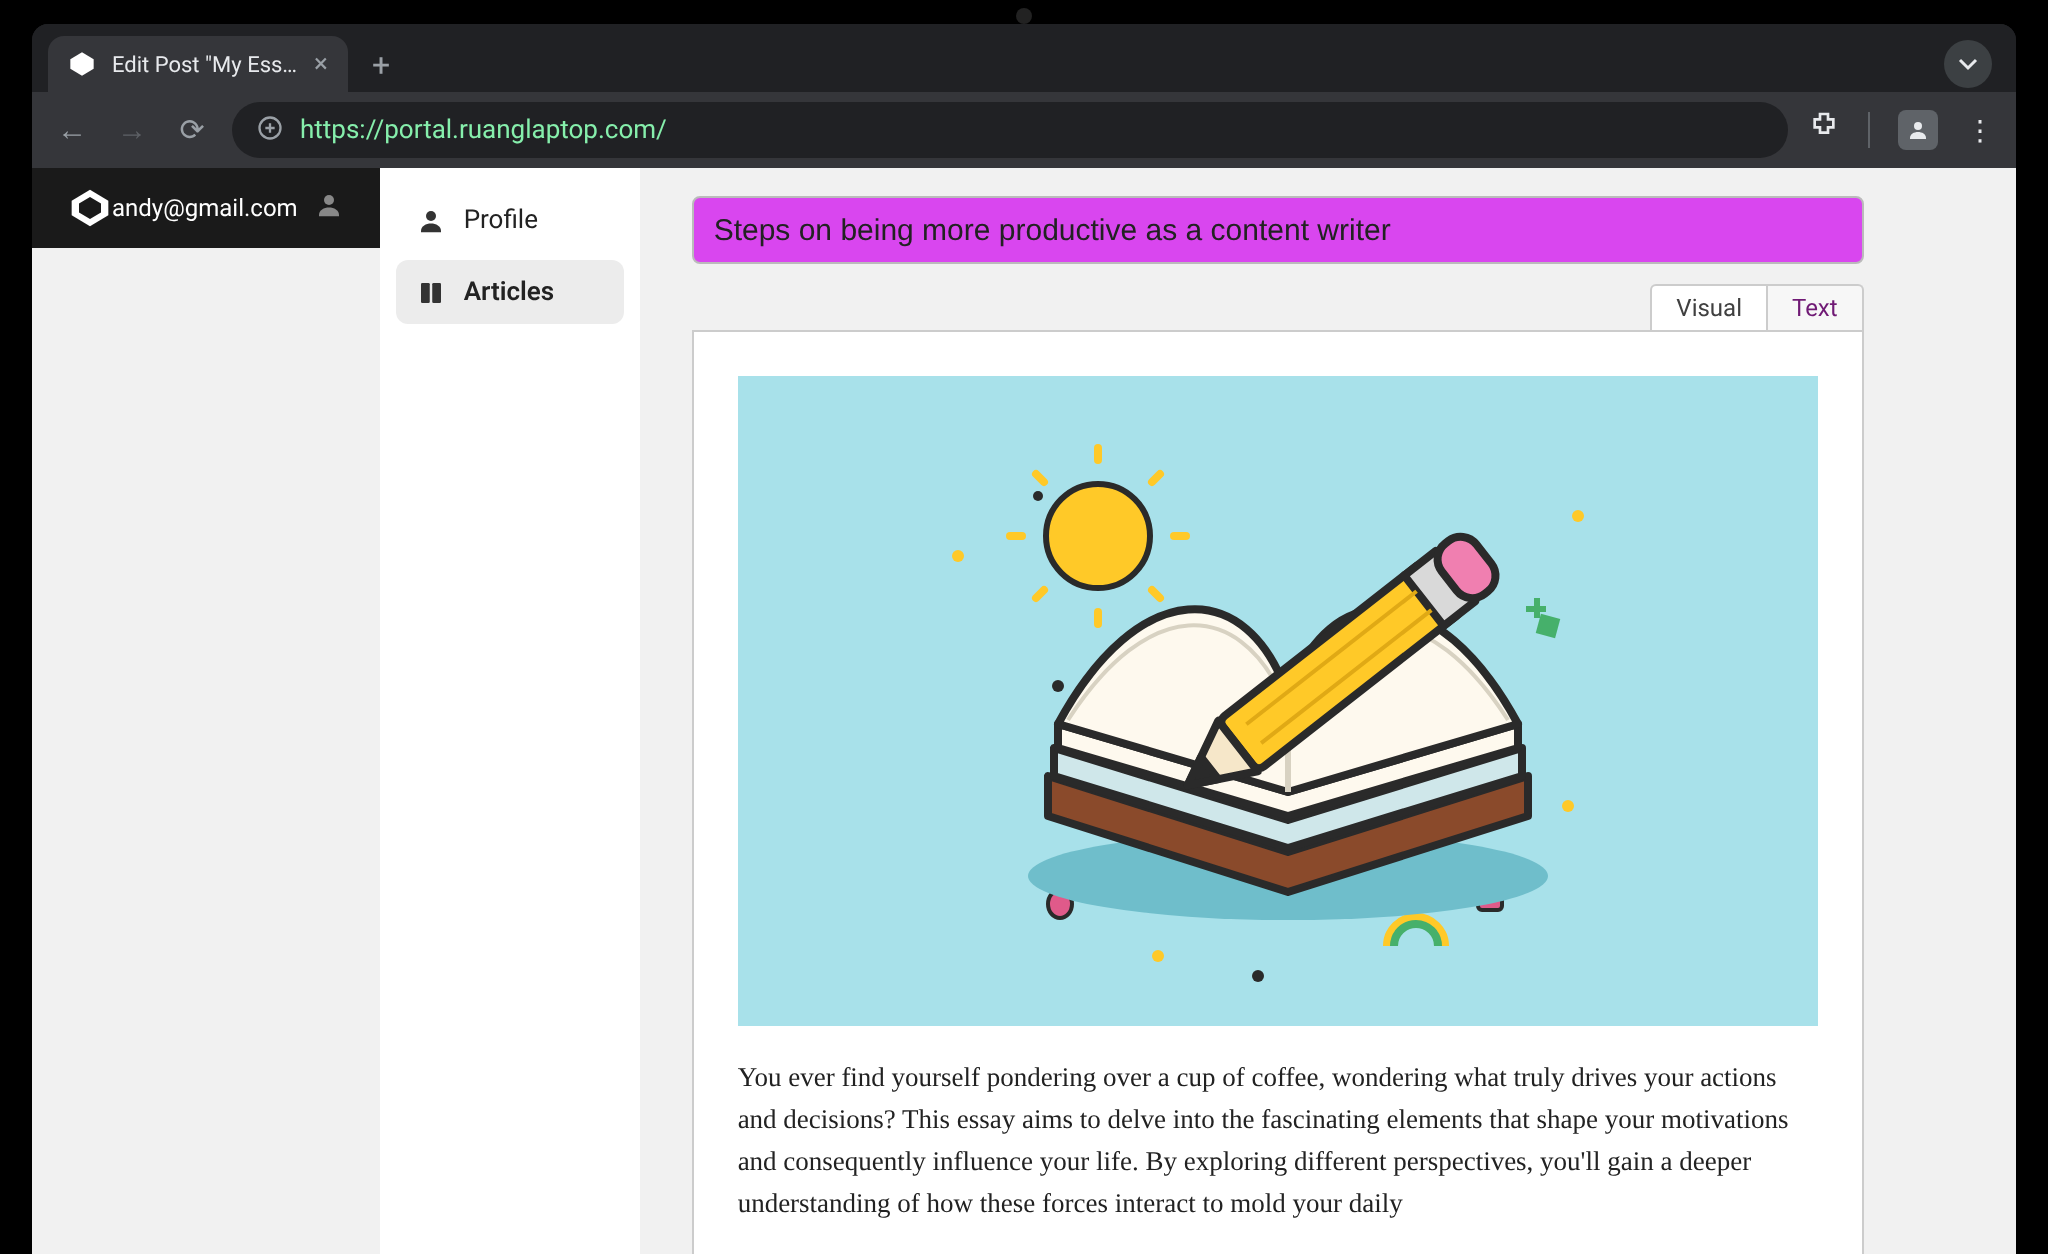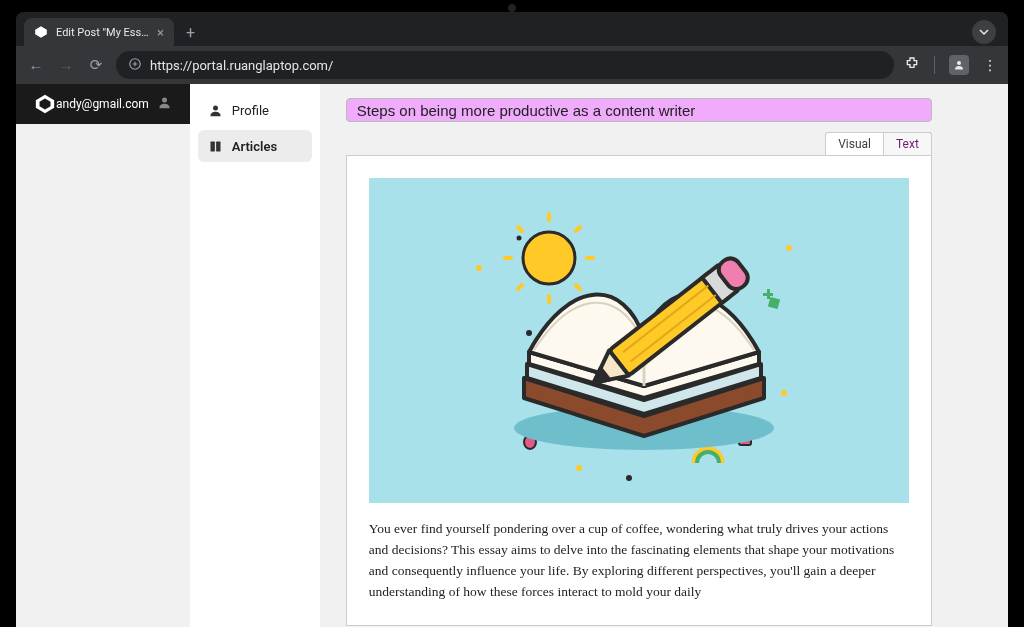--- a/index.html
+++ b/index.html
@@ -17,39 +17,39 @@
 .tab-close { color:#9aa0a6; font-size:13px; cursor:pointer; }
 .new-tab { color:#9aa0a6; font-size:16px; cursor:pointer; padding:0 6px; }
 .tab-bar .spacer { flex:1; }
 .chevron-down { color:#9aa0a6; width:24px; height:24px; border-radius:50%; background:#3c4043; display:flex; align-items:center; justify-content:center; font-size:11px; cursor:pointer; margin-right:4px; }
 
 .addr-bar { display:flex; align-items:center; height:38px; padding:0 10px; gap:10px; background:#35363a; }
 .nav-btn { color:#9aa0a6; width:20px; text-align:center; cursor:pointer; font-size:15px; }
 .nav-btn.disabled { opacity:.4; }
 .url-field { flex:1; background:#202124; border-radius:18px; height:28px; display:flex; align-items:center; padding:0 12px; gap:8px; color:#9aa0a6; font-size:13px; }
 .url-field .lock { font-size:12px; }
-.url-text { color:#e5e5e5; }
+.url-text { color:#86efac; }
 .addr-icons { display:flex; gap:14px; align-items:center; color:#e8eaed; font-size:14px; }
 .addr-divider{ width:1px; height:18px; background:#5f6368; }
 .user-circle { width:20px; height:20px; border-radius:4px; background:#5f6368; display:flex; align-items:center; justify-content:center; font-size:12px; }
 
 .app { flex:1; background:#f1f1f1; display:flex; flex-direction:row; overflow:hidden; }
 .app-header { height:40px; background:#1a1a1a; display:flex; align-items:center; justify-content:space-between; padding:0 18px; color:#fff; font-size:12px; }
 .app-logo { width:22px; height:22px; }
 .app-user { display:flex; align-items:center; gap:8px; }
 .user-icon { color:#888; font-size:15px; }
 
 .app-body { flex:1; display:flex; overflow:hidden; }
 .sidebar { width:130px; background:#fff; padding:10px 8px; display:flex; flex-direction:column; gap:4px; }
 .sidebar-item { display:flex; align-items:center; gap:8px; padding:8px 10px; border-radius:6px; font-size:13px; color:#222; cursor:pointer; }
 .sidebar-item.active { background:#ececec; font-weight:600; }
 .sidebar-icon { width:16px; height:16px; display:flex; align-items:center; justify-content:center; color:#333; }
 
 .main { flex:1; padding:14px 26px; overflow:auto; }
-.title-input { width:586px; height:24px; border:1px solid #bbb; border-radius:4px; background:#f0abfc; padding:0 10px; font-size:15px; color:#222; outline:none; }
+.title-input { width:586px; height:34px; border:1px solid #bbb; border-radius:4px; background:#d946ef; padding:0 10px; font-size:15px; color:#222; outline:none; }
 
 .editor-wrap { width:586px; margin-top:10px; }
 .editor-tabs { display:flex; justify-content:flex-end; gap:0; }
 .editor-tab { border:1px solid #ccc; border-bottom:none; padding:4px 12px; font-size:12px; color:#701a75; background:#f7f7f7; cursor:pointer; }
 .editor-tab.active { background:#fff; color:#404040;margin-left:12px; }
 .editor-tab:first-child{ border-radius:3px 0 0 0;}
 .editor-tab:last-child{ border-radius:0 3px 0 0; border-left:none;}
 .editor-box { border:1px solid #ccc; background:#fff; padding:22px; }
 
 .hero { width:100%; height:325px; background:#a8e1ea; display:flex; align-items:center; justify-content:center; position:relative; overflow:hidden; }

